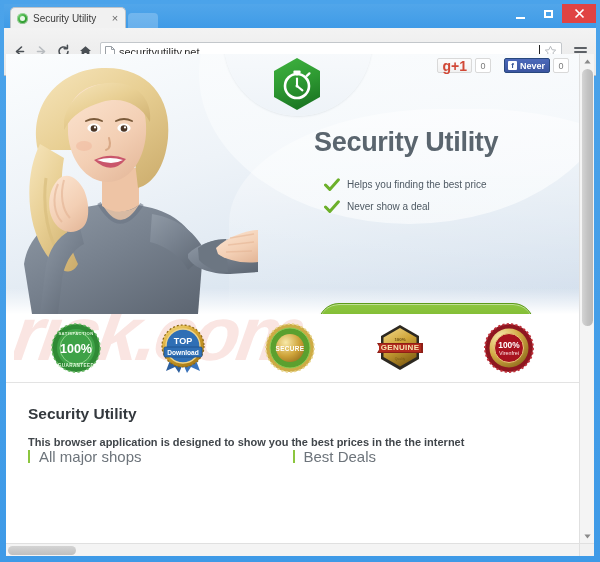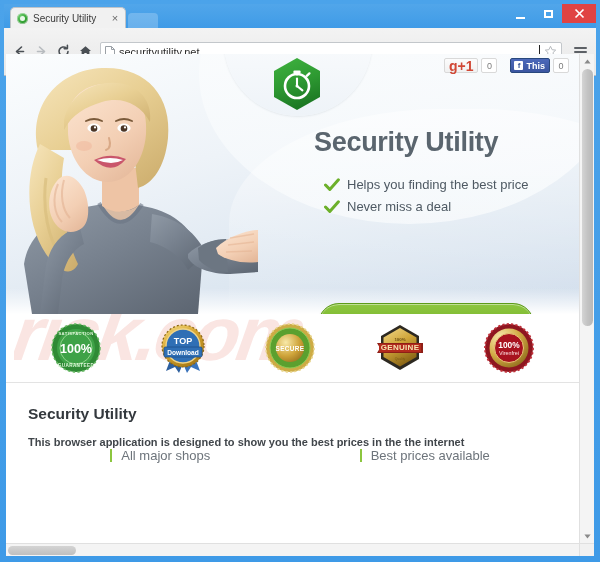--- a/index.html
+++ b/index.html
@@ -187,21 +187,21 @@
   .feature-list {
     position: absolute; left: 318px; top: 120px;
     z-index: 7;
   }
   .feature-row {
     display: flex; align-items: center;
     height: 21px; margin-bottom: 1px;
   }
   .tick { flex: 0 0 auto; margin-right: 7px; }
   .feature-label {
-    font-size: 13px; color: #4e5963;
+    font-size: 10px; color: #4e5963;
   }
 
   .dl-btn {
     position: absolute; left: 312px; top: 249px;
     width: 216px; height: 42px;
     border-radius: 21px;
     background: linear-gradient(180deg,#8ec640 0%,#7bb82f 48%,#66a51d 100%);
     border: 1px solid #5d9b1a;
     box-shadow: inset 0 1px 0 rgba(255,255,255,.45), 0 2px 3px rgba(0,0,0,.22);
     display: flex; align-items: center; justify-content: center;
@@ -294,21 +294,21 @@
   .lower-sub {
     font-size: 11px; font-weight: bold; color: #41464b;
   }
   .feat-grid {
     display: grid;
     grid-template-columns: 1fr 1fr;
     row-gap: 23px;
   }
   .feat-item {
     display: flex; align-items: center;
-    font-size: 13px; color: #6d747b; justify-content: center;
+    font-size: 15px; color: #6d747b;
   }
   .feat-bar {
     width: 2px; height: 13px; background: #8cc63f;
     margin-right: 9px; flex: 0 0 auto;
   }
 
   
   .vscroll {
     position: absolute; right: 0; top: 0;
     width: 15px; height: 489px;
@@ -434,21 +434,21 @@
         <div class="logo-plate"></div>
 
         <div class="social">
           <div class="gplus">
             <div class="gplus-btn">g+1</div>
             <div class="gplus-count">0</div>
           </div>
           <div class="fb">
             <div class="fb-btn">
               <span class="fb-f">f</span>
-              <span>This</span>
+              <span>Never</span>
             </div>
             <div class="fb-count">0</div>
           </div>
         </div>
 
         <svg class="logo-hex" viewBox="0 0 56 62">
           <defs>
             <linearGradient id="hexg" x1="0" y1="0" x2="0.3" y2="1">
               <stop offset="0%" stop-color="#3fb23f"></stop>
               <stop offset="55%" stop-color="#2e9a32"></stop>
@@ -540,21 +540,21 @@
           <div class="feature-row">
             <svg class="tick" width="16" height="14" viewBox="0 0 16 14">
               <path d="M1.5 7 L5.8 11.4 L14.4 1.8" stroke="#6cb02a" stroke-width="3" fill="none" stroke-linecap="round" stroke-linejoin="round"></path>
             </svg>
             <span class="feature-label">Helps you finding the best price</span>
           </div>
           <div class="feature-row">
             <svg class="tick" width="16" height="14" viewBox="0 0 16 14">
               <path d="M1.5 7 L5.8 11.4 L14.4 1.8" stroke="#6cb02a" stroke-width="3" fill="none" stroke-linecap="round" stroke-linejoin="round"></path>
             </svg>
-            <span class="feature-label">Never miss a deal</span>
+            <span class="feature-label">Never show a deal</span>
           </div>
         </div>
 
         <div class="dl-btn">
           <span>Download for free</span>
         </div>
 
         <div class="hero-bottom-fade"></div>
       </div>
 
@@ -650,21 +650,21 @@
         <div class="lower-title">Security Utility</div>
         <div class="lower-sub">This browser application is designed to show you the best prices in the the internet</div>
 
         <div class="feat-grid">
           <div class="feat-item">
             <span class="feat-bar"></span>
             <span>All major shops</span>
           </div>
           <div class="feat-item">
             <span class="feat-bar"></span>
-            <span>Best prices available</span>
+            <span>Best Deals</span>
           </div>
         </div>
       </div>
     </div>
 
     <div class="vscroll">
       <div class="vscroll-up">
         <svg class="arrow-tiny" width="7" height="5" viewBox="0 0 7 5">
           <path d="M3.5 0.6 L6.6 4.4 L0.4 4.4 Z" fill="#8a8a8a"></path>
         </svg>

